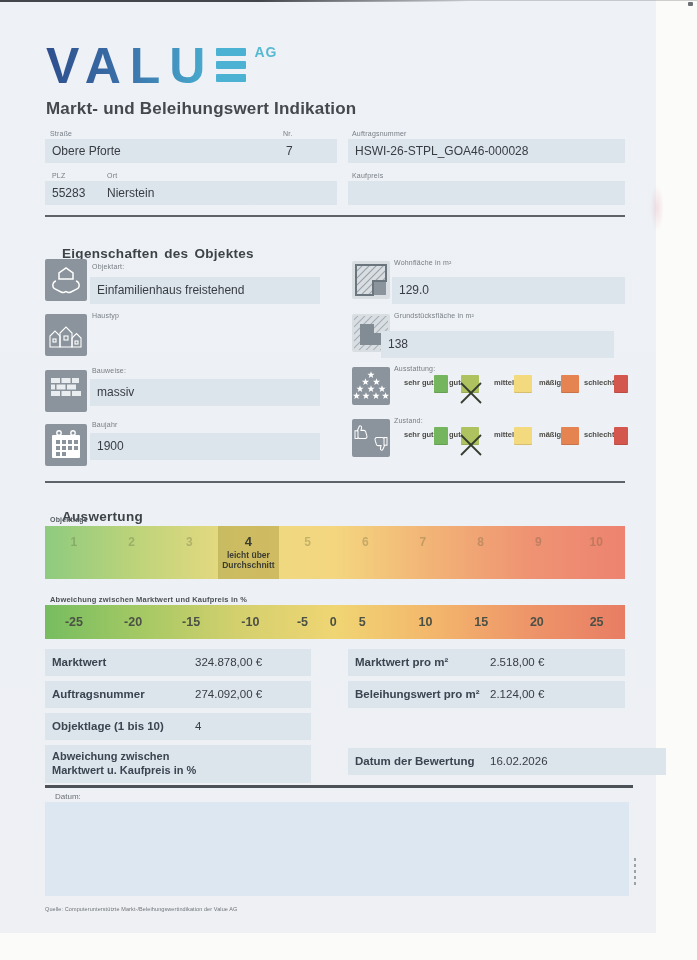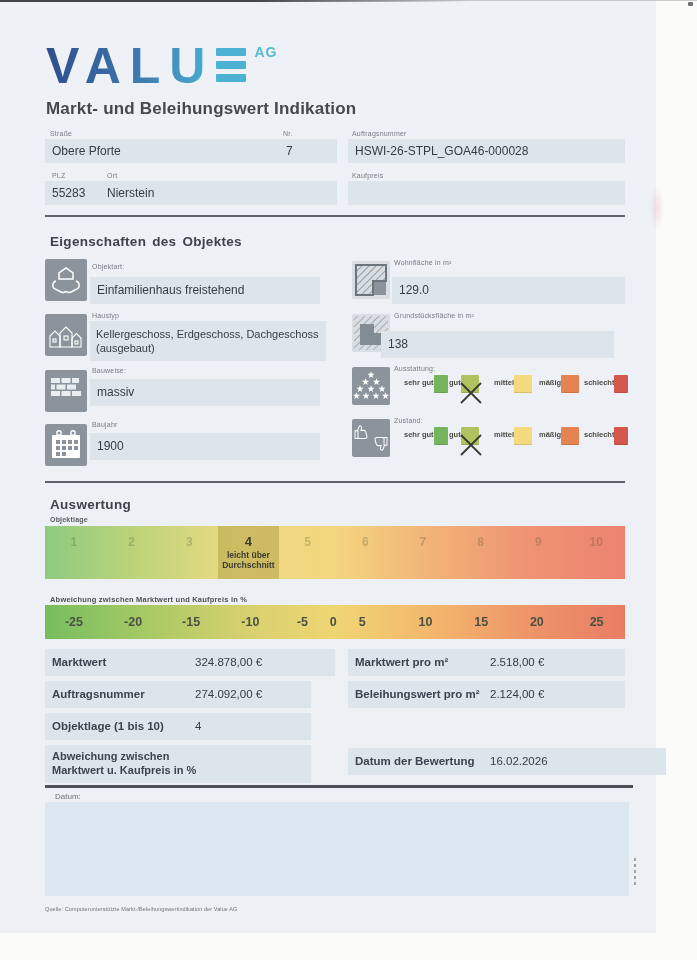--- a/index.html
+++ b/index.html
@@ -31,21 +31,21 @@
   .logo-e{display:inline-block;vertical-align:top;margin-top:8px;margin-left:2px;}
   .logo-e i{display:block;width:30px;height:8px;background:#4cb2d4;margin-bottom:5px;border-radius:1px;}
   .logo-ag{font-size:14px;font-weight:bold;color:#56b9d2;letter-spacing:1px;vertical-align:top;
     position:relative;top:4px;left:8px;}
   .doc-title{left:46px;top:99px;margin:0;font-size:17px;font-weight:bold;color:#45494d;letter-spacing:.2px;}
   
   .flabel{font-size:7px;color:#767d84;letter-spacing:.2px;}
   .fbox{background:#dce4ec;height:24px;}
   .fval{font-size:12px;color:#383d42;line-height:24px;padding-left:7px;white-space:nowrap;}
   .divider{height:2px;background:#5d6368;}
-  .sec-h{margin:4px;font-size:13.5px;font-weight:bold;color:#3d4449;letter-spacing:.3px;word-spacing:2px;}
+  .sec-h{margin:16px;font-size:13.5px;font-weight:bold;color:#3d4449;letter-spacing:.3px;word-spacing:2px;}
   
   .tile{background:#8b949c;border-radius:2px;overflow:hidden;}
   .tile-light{background:#d9dee3;border-radius:2px;overflow:hidden;}
   .pbox{background:#dce4ec;}
   .pval{font-size:12px;color:#383d42;line-height:27px;padding-left:7px;white-space:nowrap;}
   .pval-wrap{font-size:11px;color:#383d42;line-height:14px;padding:6px 0 0 6px;}
   
   .rating-row{display:flex;justify-content:space-between;width:224px;}
   .rating-option{width:44px;display:flex;align-items:center;position:relative;}
   .rq-label{font-size:7.5px;font-weight:bold;color:#4c4a45;white-space:nowrap;}
@@ -130,23 +130,20 @@
         <path d="M5 33 v-11 l5 -5 5 5 v11 z"></path>
         <path d="M15 33 v-14 l6 -6 6 6 v14 z"></path>
         <path d="M27 33 v-9 l4.5 -4.5 4.5 4.5 v9 z"></path>
         <rect x="8" y="25" width="3" height="3"></rect>
         <rect x="19" y="22" width="4" height="4"></rect>
         <rect x="30" y="27" width="3" height="3"></rect>
       </g>
     </svg>
   </div>
   <div class="abs flabel" style="left:92px;top:312px">Haustyp</div>
-  <div class="abs pbox" style="left:90px;top:321px;width:236px;height:40px">
-    <div class="pval-wrap">Kellergeschoss, Erdgeschoss, Dachgeschoss (ausgebaut)</div>
-  </div>
 
   <div class="abs tile" style="left:45px;top:370px;width:42px;height:42px">
     <svg width="42" height="42" viewBox="0 0 42 42">
       <g fill="#e9edf0">
         <rect x="6" y="8" width="9" height="5"></rect>
           <rect x="16.5" y="8" width="9" height="5"></rect>
           <rect x="27" y="8" width="7" height="5"></rect>
         <rect x="6" y="14.5" width="4" height="5"></rect>
           <rect x="11.5" y="14.5" width="9" height="5"></rect>
           <rect x="22" y="14.5" width="9" height="5"></rect>
@@ -361,21 +358,21 @@
     <span class="tick" style="left:35.4%">-10</span>
     <span class="tick" style="left:44.4%">-5</span>
     <span class="tick" style="left:49.7%">0</span>
     <span class="tick" style="left:54.7%">5</span>
     <span class="tick" style="left:65.6%">10</span>
     <span class="tick" style="left:75.2%">15</span>
     <span class="tick" style="left:84.8%">20</span>
     <span class="tick" style="left:95.1%">25</span>
   </div>
 
-  <div class="abs rrow" style="left:45px;top:649px;width:290px;height:27px">
+  <div class="abs rrow" style="left:45px;top:649px;width:266px;height:27px">
     <div class="rlabel">Marktwert</div>
     <div class="rvalue" style="left:150px">324.878,00 €</div>
   </div>
   <div class="abs rrow" style="left:348px;top:649px;width:277px;height:27px">
     <div class="rlabel">Marktwert pro m²</div>
     <div class="rvalue" style="left:142px">2.518,00 €</div>
   </div>
   <div class="abs rrow" style="left:45px;top:681px;width:266px;height:27px">
     <div class="rlabel">Auftragsnummer</div>
     <div class="rvalue" style="left:150px">274.092,00 €</div>

